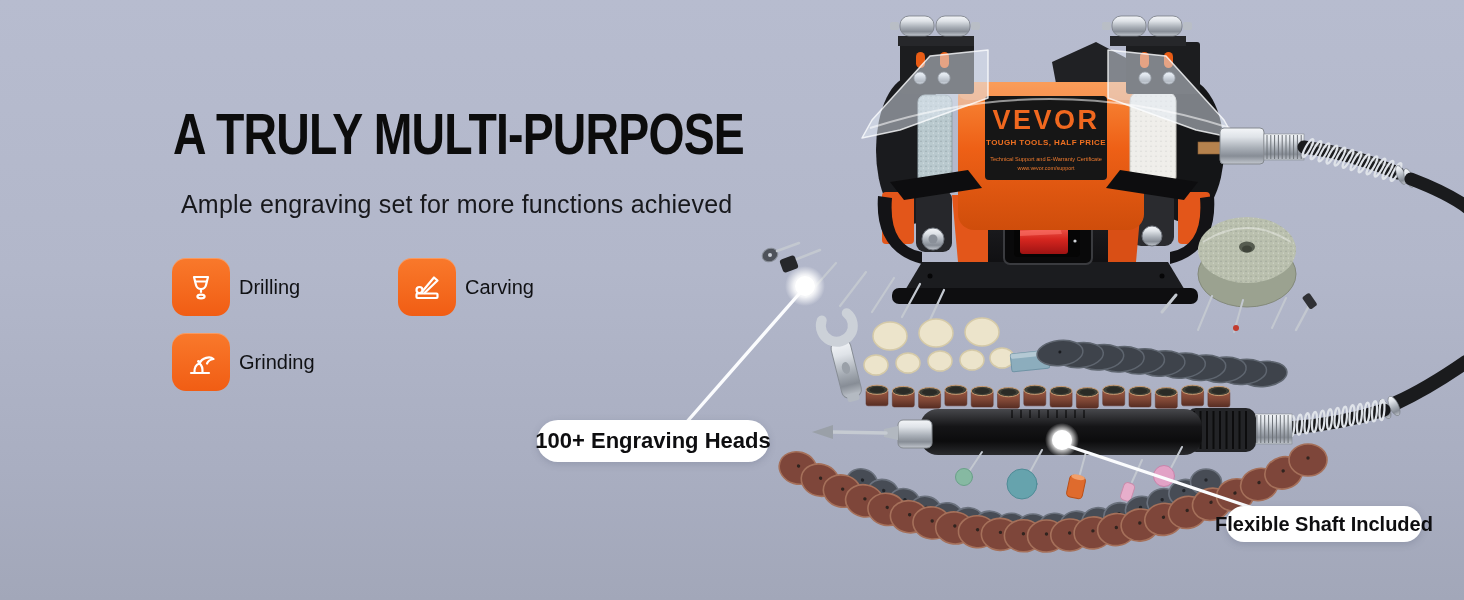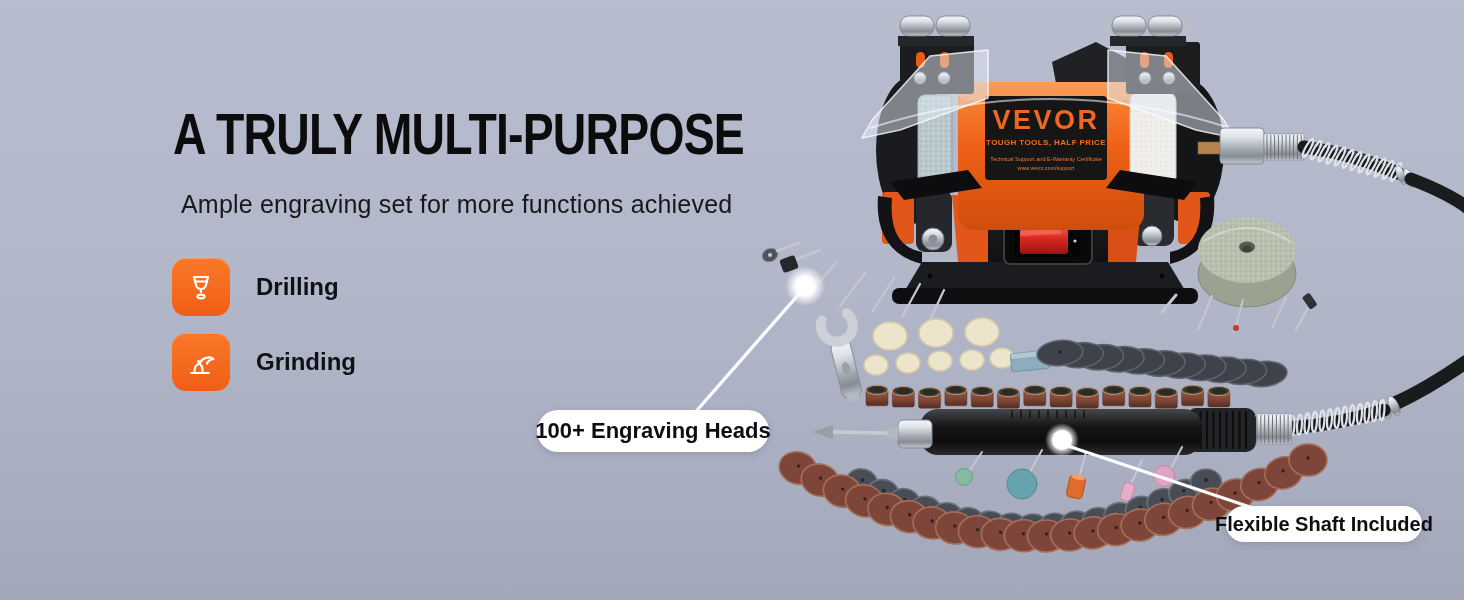--- a/index.html
+++ b/index.html
@@ -20,27 +20,27 @@
   .features{position:absolute;left:172px;top:258px;display:flex;flex-direction:column;gap:17px;}
   .feature-row{display:flex;}
   .feature{display:flex;align-items:center;width:226px;}
   .tile{
     width:58px;height:58px;border-radius:14px;flex:0 0 auto;
     background:linear-gradient(180deg,#f9792b 0%,#f15d14 100%);
     display:flex;align-items:center;justify-content:center;
     box-shadow:inset 0 1px 0 rgba(255,255,255,.25);
   }
   .tile svg{display:block;}
-  .feature-label{margin-left:26px;font-size:24px;font-weight:bold;color:#101114;}
+  .feature-label{margin-left:9px;font-size:20px;font-weight:normal;color:#101114;}
   .pill{
     position:absolute;background:#fff;color:#0e0e10;font-weight:bold;
     display:flex;align-items:center;justify-content:center;white-space:nowrap;
     box-shadow:0 2px 7px rgba(80,86,110,.25);z-index:5;
   }
-  .pill-1{left:537px;top:410px;width:232px;height:42px;border-radius:21px;font-size:22px;}
+  .pill-1{left:537px;top:420px;width:232px;height:42px;border-radius:21px;font-size:22px;}
   .pill-2{left:1226px;top:506px;width:196px;height:36px;border-radius:18px;font-size:20px;}
   .scene{position:absolute;left:0;top:0;z-index:1;}
 </style>
 </head>
 <body>
 
 <div class="canvas">
 
   <svg class="scene" width="1464" height="600" viewBox="0 0 1464 600">
     <defs>
@@ -637,20 +637,30 @@
         <div class="tile">
           <svg width="36" height="36" viewBox="0 0 36 36" fill="none" stroke="#fff" stroke-width="2.2" stroke-linecap="round" stroke-linejoin="round">
             <path d="M11 8 h14 l-2 8 c-.6 2.4 -2.4 4 -5 4 s-4.4 -1.6 -5 -4 z"></path>
             <line x1="12.5" y1="12.5" x2="23.5" y2="12.5"></line>
             <line x1="18" y1="20" x2="18" y2="23"></line>
             <ellipse cx="18" cy="27.5" rx="3.6" ry="1.8"></ellipse>
           </svg>
         </div>
         <span class="feature-label">Drilling</span>
       </div>
+      <div class="feature">
+        <div class="tile">
+          <svg width="36" height="36" viewBox="0 0 36 36" fill="none" stroke="#fff" stroke-width="2.2" stroke-linecap="round" stroke-linejoin="round">
+            <rect x="7.5" y="24.5" width="21" height="4.5" rx="1"></rect>
+            <path d="M12 24 L25 8.5 L28.5 11.5 L15.5 24"></path>
+            <circle cx="10.5" cy="21" r="3"></circle>
+          </svg>
+        </div>
+        <span class="feature-label">Carving</span>
+      </div>
     </div>
     <div class="feature-row">
       <div class="feature">
         <div class="tile">
           <svg width="36" height="36" viewBox="0 0 36 36" fill="none" stroke="#fff" stroke-width="2.2" stroke-linecap="round" stroke-linejoin="round">
             <path d="M8 29 h18"></path>
             <path d="M11.5 29 q-.5 -8 5 -9.5"></path>
             <path d="M19.5 29 q.5 -7 -3 -9.5"></path>
             <path d="M16.5 19.5 C19 13.5 27 12 30.5 15 C27.5 15.5 25 17 24 19.5"></path>
             <circle cx="15.5" cy="17.5" r="1.4" fill="#fff" stroke="none"></circle>

